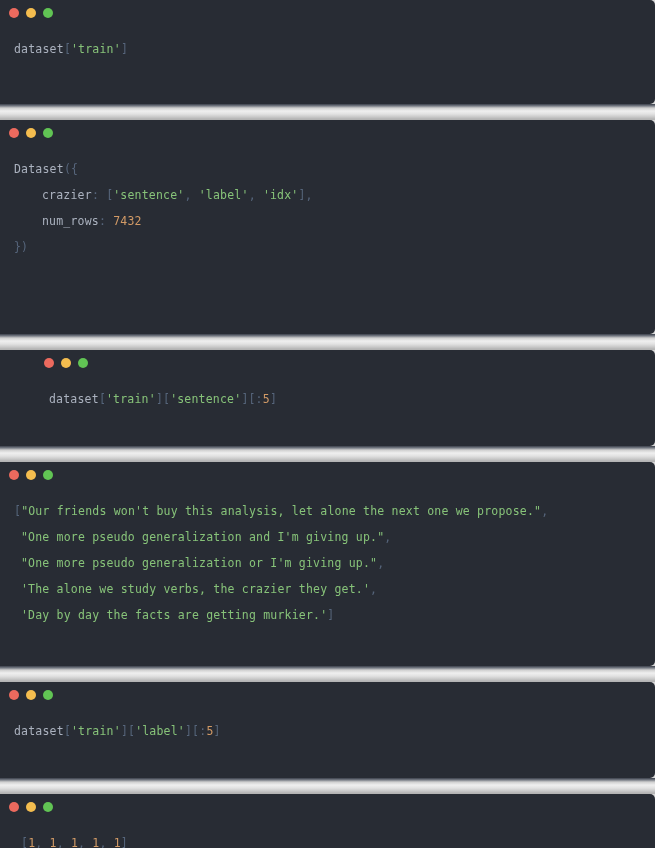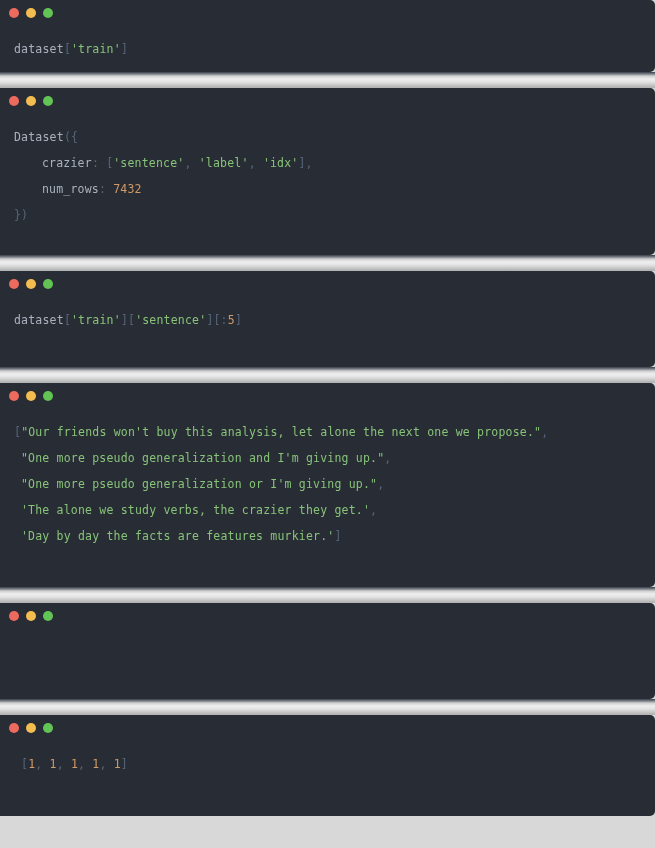--- a/index.html
+++ b/index.html
@@ -76,46 +76,46 @@
         #efefef 7px,
         #e2e2e2 10px,
         #c8c8c8 13px,
         #b4b4b4 15px);
   }
 </style>
 </head>
 <body>
 
 <div class="page" id="page-root">
-    <div class="cell" style="height: 72px;">
+    <div class="cell" style="height: 104px;">
       <div class="cell-titlebar">
         <span class="dot red"></span>
         <span class="dot yellow"></span>
         <span class="dot green"></span>
       </div>
       <div class="cell-body">
         <div class="code-line"><span class="t-name">dataset</span><span class="t-punct">[</span><span class="t-str">'train'</span><span class="t-punct">]</span></div>
       </div>
     </div>
     <div class="separator" style="height: 16px;"></div>
-    <div class="cell" style="height: 167px;">
+    <div class="cell" style="height: 214px;">
       <div class="cell-titlebar">
         <span class="dot red"></span>
         <span class="dot yellow"></span>
         <span class="dot green"></span>
       </div>
       <div class="cell-body">
         <div class="code-line"><span class="t-name">Dataset</span><span class="t-punct">({</span></div>
         <div class="code-line indent1"><span class="t-name">crazier</span><span class="t-punct">: </span><span class="t-punct">[</span><span class="t-str">'sentence'</span><span class="t-punct">, </span><span class="t-str">'label'</span><span class="t-punct">, </span><span class="t-str">'idx'</span><span class="t-punct">],</span></div>
         <div class="code-line indent1"><span class="t-name">num_rows</span><span class="t-punct">: </span><span class="t-num">7432</span></div>
         <div class="code-line"><span class="t-punct">})</span></div>
       </div>
     </div>
     <div class="separator" style="height: 16px;"></div>
-    <div class="cell" style="height: 96px;">
+    <div class="cell" style="height: 96px; padding-left: 35px;">
       <div class="cell-titlebar">
         <span class="dot red"></span>
         <span class="dot yellow"></span>
         <span class="dot green"></span>
       </div>
       <div class="cell-body">
         <div class="code-line"><span class="t-name">dataset</span><span class="t-punct">[</span><span class="t-str">'train'</span><span class="t-punct">][</span><span class="t-str">'sentence'</span><span class="t-punct">][:</span><span class="t-num">5</span><span class="t-punct">]</span></div>
       </div>
     </div>
     <div class="separator" style="height: 16px;"></div>
@@ -123,29 +123,32 @@
       <div class="cell-titlebar">
         <span class="dot red"></span>
         <span class="dot yellow"></span>
         <span class="dot green"></span>
       </div>
       <div class="cell-body">
         <div class="code-line"><span class="t-punct">[</span><span class="t-str">"Our friends won't buy this analysis, let alone the next one we propose."</span><span class="t-punct">,</span></div>
         <div class="code-line indent-sp"><span class="t-str">"One more pseudo generalization and I'm giving up."</span><span class="t-punct">,</span></div>
         <div class="code-line indent-sp"><span class="t-str">"One more pseudo generalization or I'm giving up."</span><span class="t-punct">,</span></div>
         <div class="code-line indent-sp"><span class="t-str">'The alone we study verbs, the crazier they get.'</span><span class="t-punct">,</span></div>
-        <div class="code-line indent-sp"><span class="t-str">'Day by day the facts are features murkier.'</span><span class="t-punct">]</span></div>
+        <div class="code-line indent-sp"><span class="t-str">'Day by day the facts are getting murkier.'</span><span class="t-punct">]</span></div>
       </div>
     </div>
     <div class="separator" style="height: 16px;"></div>
     <div class="cell" style="height: 96px;">
       <div class="cell-titlebar">
         <span class="dot red"></span>
         <span class="dot yellow"></span>
         <span class="dot green"></span>
+      </div>
+      <div class="cell-body">
+        <div class="code-line"><span class="t-name">dataset</span><span class="t-punct">[</span><span class="t-str">'train'</span><span class="t-punct">][</span><span class="t-str">'label'</span><span class="t-punct">][:</span><span class="t-num">5</span><span class="t-punct">]</span></div>
       </div>
     </div>
     <div class="separator" style="height: 16px;"></div>
     <div class="cell" style="height: 101px;">
       <div class="cell-titlebar">
         <span class="dot red"></span>
         <span class="dot yellow"></span>
         <span class="dot green"></span>
       </div>
       <div class="cell-body">

